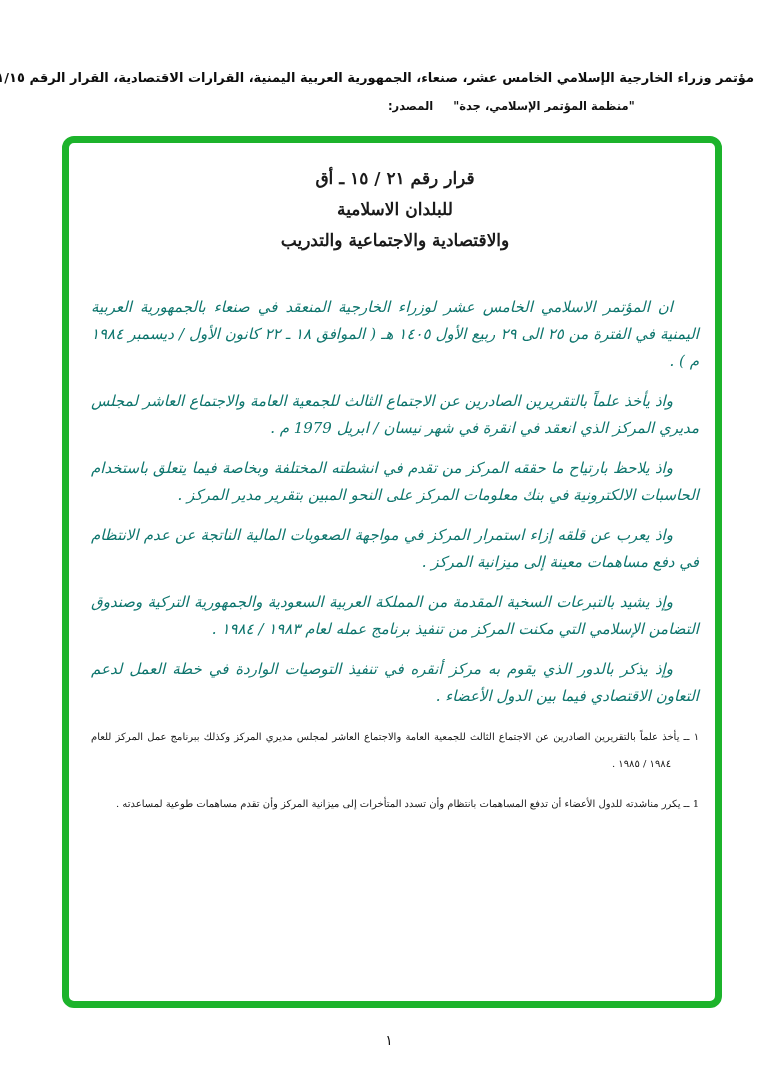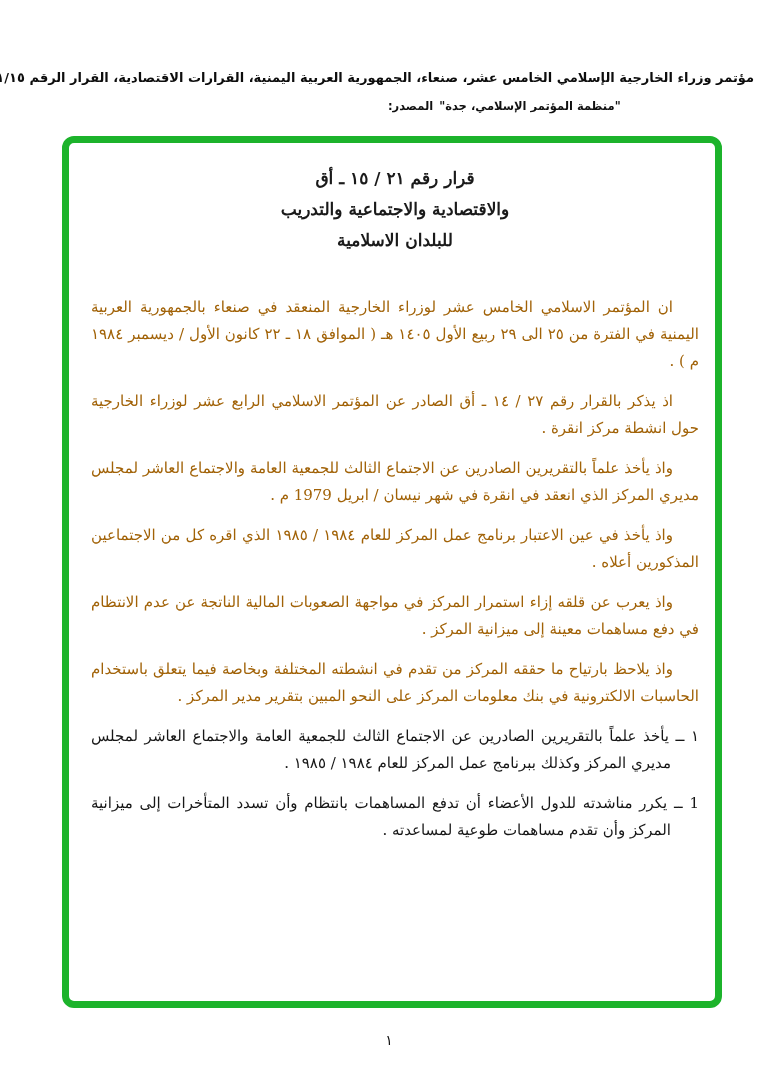--- a/index.html
+++ b/index.html
@@ -24,21 +24,21 @@
     font-weight: 700;
     font-size: 13px;
     letter-spacing: -0.2px;
     color: #0d0d0d;
   }
   .hdr-line2 {
     position: absolute;
     top: 99px;
     left: 388px;
     display: flex;
-    gap: 6px;
+    gap: 20px;
     font-family: "DejaVu Sans", sans-serif;
     font-weight: 700;
     font-size: 11.5px;
     color: #101010;
   }
   .hdr-line2 span { direction: rtl; unicode-bidi: isolate; }
   .frame {
     position: absolute;
     left: 62px;
     top: 136px;
@@ -62,25 +62,26 @@
     line-height: 31px;
     color: #1a1a1a;
     margin-bottom: 38px;
   }
   .para {
     margin: 0 0 13px 0;
     font-size: 15px;
     line-height: 27px;
     text-align: justify;
     text-indent: 26px;
-    color: #a16207;
+    color: #0f766e;
+    font-style: italic;
   }
   .item {
     margin: 0 0 13px 0;
-    font-size: 15px;
+    font-size: 10px;
     line-height: 27px;
     text-align: justify;
     padding-right: 28px;
     text-indent: -28px;
     color: #171717;
   }
   .pagenum {
     position: absolute;
     top: 1032px;
     left: 0;
@@ -100,30 +101,30 @@
   <div class="hdr-line2">
     <span>المصدر:</span>
     <span>"منظمة المؤتمر الإسلامي، جدة"</span>
   </div>
 
   <div class="frame" style="border-color: rgb(28, 179, 43); padding-left: 6px;">
     <div class="content">
 
       <div class="doc-title">
         <div>قرار رقم ٢١ / ١٥ ـ أق</div>
+        <div>للبلدان الاسلامية</div>
         <div>والاقتصادية والاجتماعية والتدريب</div>
-        <div>للبلدان الاسلامية</div>
       </div>
 
       <p class="para">ان المؤتمر الاسلامي الخامس عشر لوزراء الخارجية المنعقد في صنعاء بالجمهورية العربية اليمنية في الفترة من ٢٥ الى ٢٩ ربيع الأول ١٤٠٥ هـ ( الموافق ١٨ ـ ٢٢ كانون الأول / ديسمبر ١٩٨٤ م ) .</p>
-      <p class="para">اذ يذكر بالقرار رقم ٢٧ / ١٤ ـ أق الصادر عن المؤتمر الاسلامي الرابع عشر لوزراء الخارجية حول انشطة مركز انقرة .</p>
       <p class="para">واذ يأخذ علماً بالتقريرين الصادرين عن الاجتماع الثالث للجمعية العامة والاجتماع العاشر لمجلس مديري المركز الذي انعقد في انقرة في شهر نيسان / ابريل 1979 م .</p>
-      <p class="para">واذ يأخذ في عين الاعتبار برنامج عمل المركز للعام ١٩٨٤ / ١٩٨٥ الذي اقره كل من الاجتماعين المذكورين أعلاه .</p>
+      <p class="para">واذ يلاحظ بارتياح ما حققه المركز من تقدم في انشطته المختلفة وبخاصة فيما يتعلق باستخدام الحاسبات الالكترونية في بنك معلومات المركز على النحو المبين بتقرير مدير المركز .</p>
       <p class="para">واذ يعرب عن قلقه إزاء استمرار المركز في مواجهة الصعوبات المالية الناتجة عن عدم الانتظام في دفع مساهمات معينة إلى ميزانية المركز .</p>
-      <p class="para">واذ يلاحظ بارتياح ما حققه المركز من تقدم في انشطته المختلفة وبخاصة فيما يتعلق باستخدام الحاسبات الالكترونية في بنك معلومات المركز على النحو المبين بتقرير مدير المركز .</p>
+      <p class="para">وإذ يشيد بالتبرعات السخية المقدمة من المملكة العربية السعودية والجمهورية التركية وصندوق التضامن الإسلامي التي مكنت المركز من تنفيذ برنامج عمله لعام ١٩٨٣ / ١٩٨٤ .</p>
+      <p class="para">وإذ يذكر بالدور الذي يقوم به مركز أنقره في تنفيذ التوصيات الواردة في خطة العمل لدعم التعاون الاقتصادي فيما بين الدول الأعضاء .</p>
 
       <p class="item">١ ــ يأخذ علماً بالتقريرين الصادرين عن الاجتماع الثالث للجمعية العامة والاجتماع العاشر لمجلس مديري المركز وكذلك ببرنامج عمل المركز للعام ١٩٨٤ / ١٩٨٥ .</p>
       <p class="item">1 ــ يكرر مناشدته للدول الأعضاء أن تدفع المساهمات بانتظام وأن تسدد المتأخرات إلى ميزانية المركز وأن تقدم مساهمات طوعية لمساعدته .</p>
 
     </div>
   </div>
 
   <div class="pagenum">١</div>
 
 </div>

